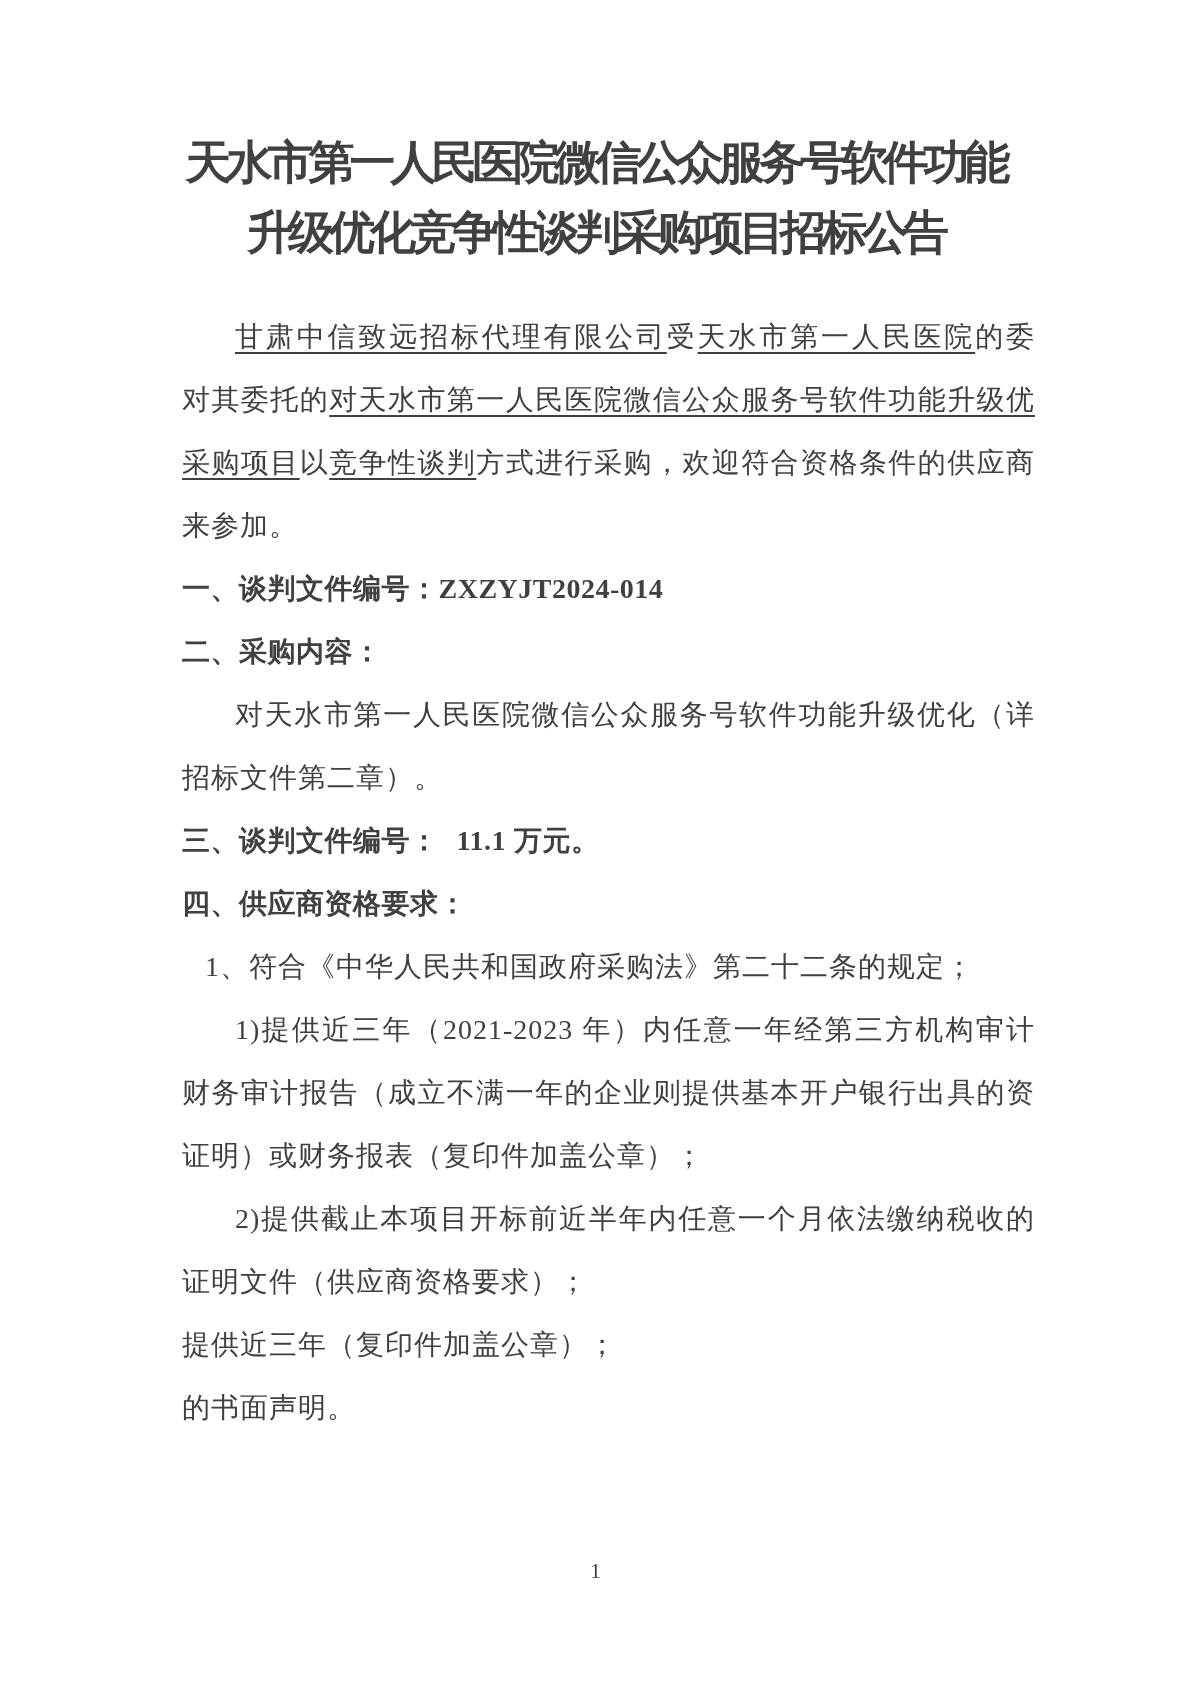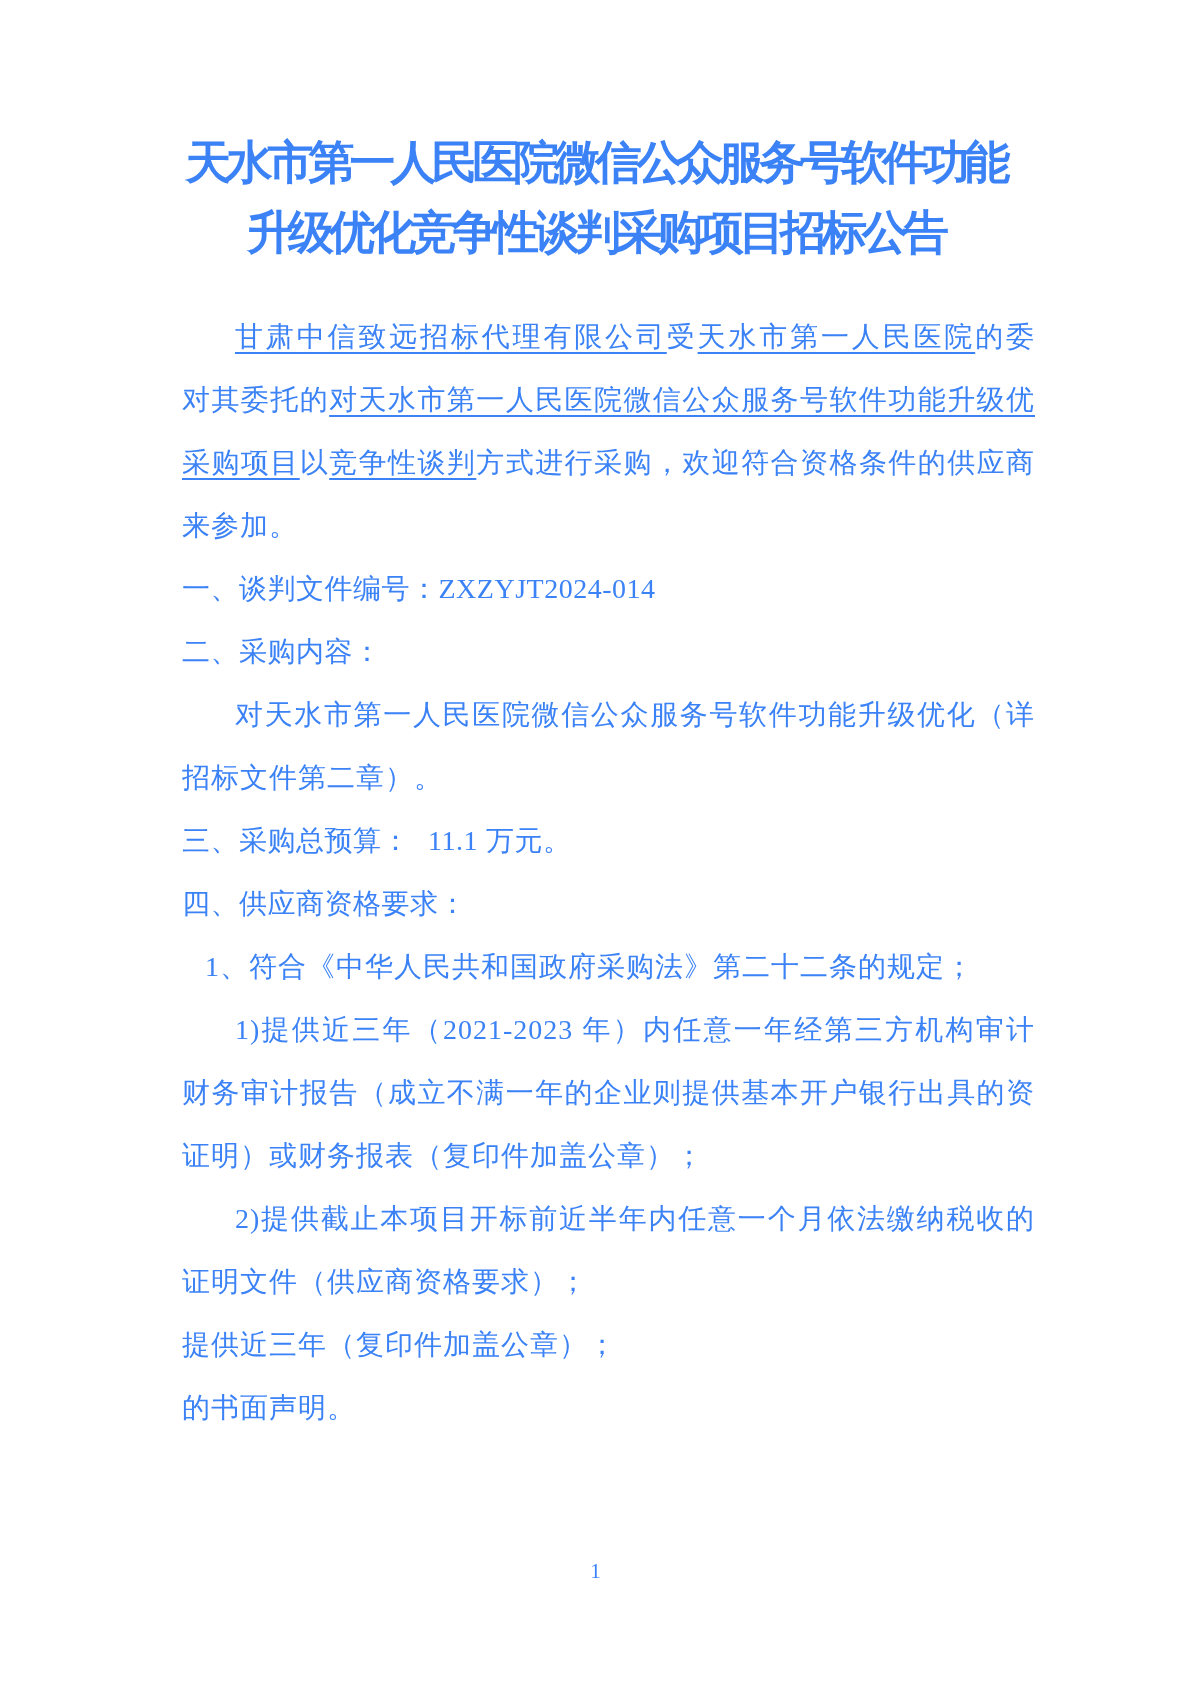--- a/index.html
+++ b/index.html
@@ -1,21 +1,21 @@
 <!DOCTYPE html>
 <html><head>
 <meta charset="utf-8">
 <style>
   html, body { margin: 0; padding: 0; background: #ffffff; }
   .page {
     position: relative;
     width: 1191px;
     height: 1684px;
     background: #ffffff;
-    color: #3b82f6;
+    color: #404040;
     font-family: "Liberation Serif", "DejaVu Serif", serif;
     overflow: hidden;
   }
   .doc-title {
     position: absolute;
     top: 127px;
     left: 0;
     width: 100%;
     text-align: center;
     font-family: "Liberation Sans", "DejaVu Sans", sans-serif;
@@ -33,21 +33,21 @@
     line-height: 63px;
     letter-spacing: 1px;
   }
   .ln { height: 63px; overflow: hidden; }
   
   .jf { text-align: justify; text-align-last: justify; text-justify: inter-character; }
   .ind2 { text-indent: 53px; }  
   .ind1 { text-indent: 23px; }  
   .hd {
     font-family: "Liberation Sans", "DejaVu Sans", sans-serif;
-    font-weight: 400;
+    font-weight: 700;
     letter-spacing: 0.5px;
   }
   .latin { font-family: "Liberation Serif", "DejaVu Serif", serif; }
   .num-gap { margin-left: 18px; margin-right: 8px; }
   u {
     text-decoration: underline;
     text-underline-offset: 6px;
     text-decoration-thickness: 1.5px;
   }
   .pageno {
@@ -82,21 +82,21 @@
     <div class="ln"><span>来参加。</span></div>
 
     <div class="ln hd"><span>一、谈判文件编号：</span><span class="latin">ZXZYJT2024-014</span></div>
 
     <div class="ln hd"><span>二、采购内容：</span></div>
 
     <div class="ln jf ind2"><span>对天水市第一人民医院微信公众服务号软件功能升级优化（详见</span></div>
 
     <div class="ln"><span>招标文件第二章）。</span></div>
 
-    <div class="ln hd"><span>三、采购总预算：</span><span class="latin num-gap">11.1</span><span>万元。</span></div>
+    <div class="ln hd"><span>三、谈判文件编号：</span><span class="latin num-gap">11.1</span><span>万元。</span></div>
 
     <div class="ln hd"><span>四、供应商资格要求：</span></div>
 
     <div class="ln ind1"><span>1、符合《中华人民共和国政府采购法》第二十二条的规定；</span></div>
 
     <div class="ln jf ind2"><span>1)提供近三年（2021-2023 年）内任意一年经第三方机构审计的</span></div>
     <div class="ln jf"><span>财务审计报告（成立不满一年的企业则提供基本开户银行出具的资信</span></div>
     <div class="ln"><span>证明）或财务报表（复印件加盖公章）；</span></div>
 
     <div class="ln jf ind2"><span>2)提供截止本项目开标前近半年内任意一个月依法缴纳税收的</span></div>

